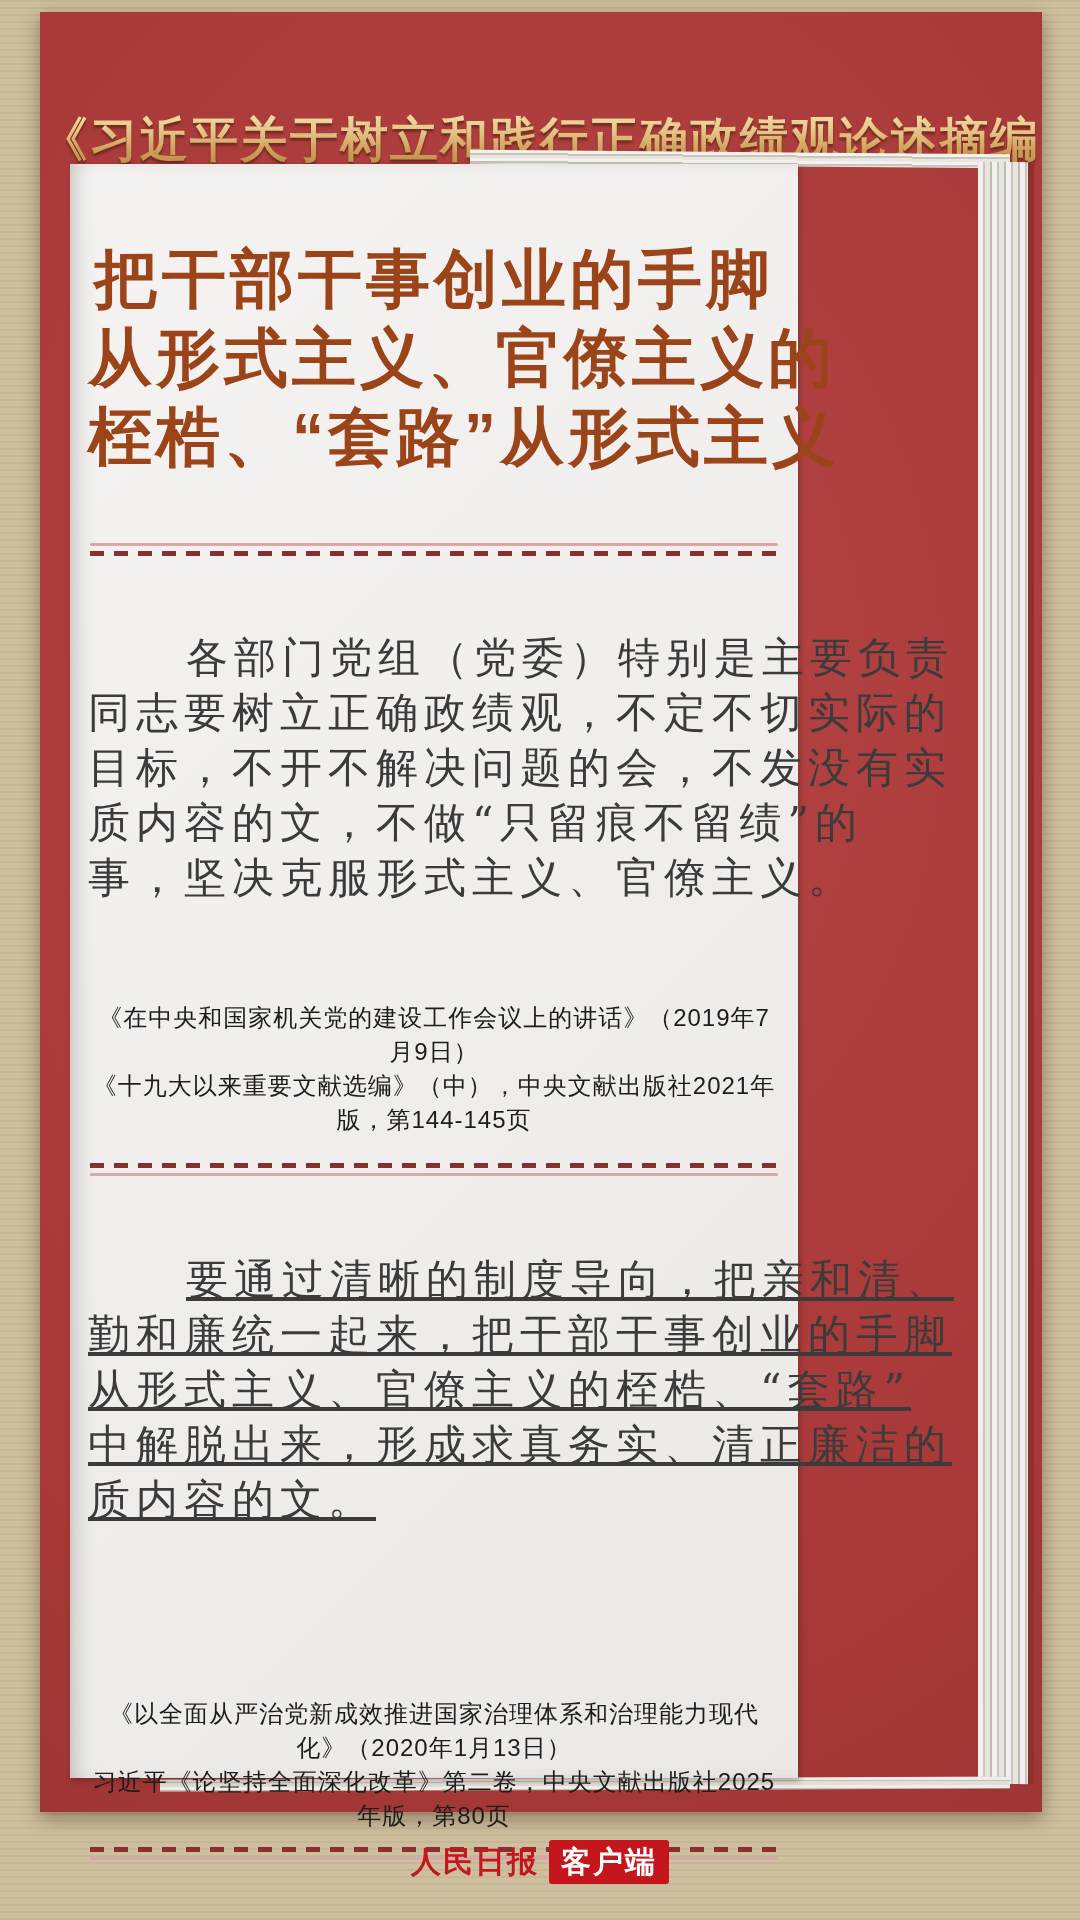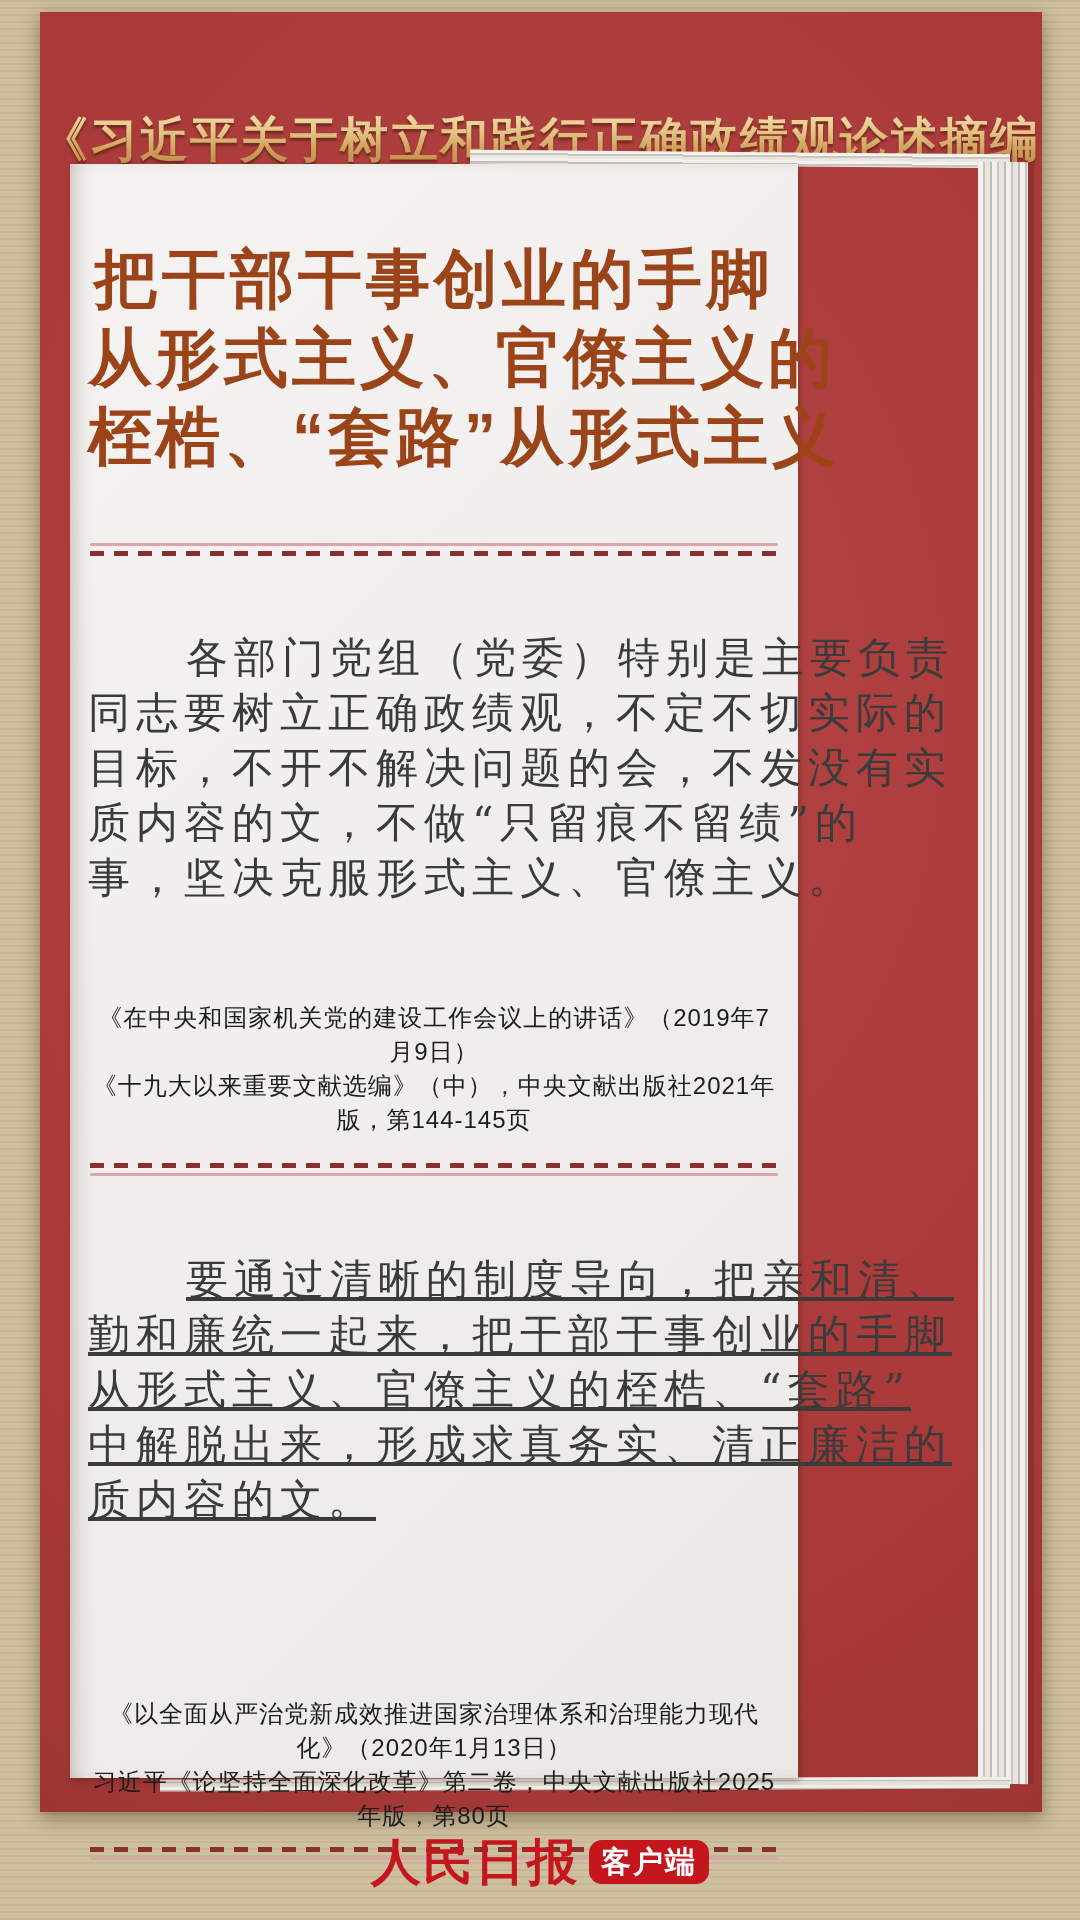--- a/index.html
+++ b/index.html
@@ -101,27 +101,27 @@
     font-family:"Liberation Sans", sans-serif;
   }
   .cite-1{margin-top:96px;}
   .cite-2{margin-top:170px;}
   .footer-logo{
     position:absolute; left:0; bottom:28px; width:100%; height:60px;
     display:flex; align-items:center; justify-content:center; gap:10px;
   }
   .brand-name{
     font-family:"DejaVu Serif","Liberation Serif", serif;
-    font-weight:bold; font-size:50px; color:var(--logo-red);
+    font-weight:bold; font-size:30px; color:var(--logo-red);
     letter-spacing:2px;
   }
   .brand-badge{
     display:inline-block; background:var(--logo-red); color:#ffffff;
     font-size:30px; font-weight:bold; line-height:44px;
-    padding:0 12px; border-radius:13px; letter-spacing:2px;
+    padding:0 12px; border-radius:3px; letter-spacing:2px;
   }
 </style>
 </head>
 <body>
 
 <div class="book">
   <div class="gold-title">《习近平关于树立和践行正确政绩观论述摘编》</div>
 
   <div class="page-stack-top"></div>
   <div class="page-stack-right"></div>

